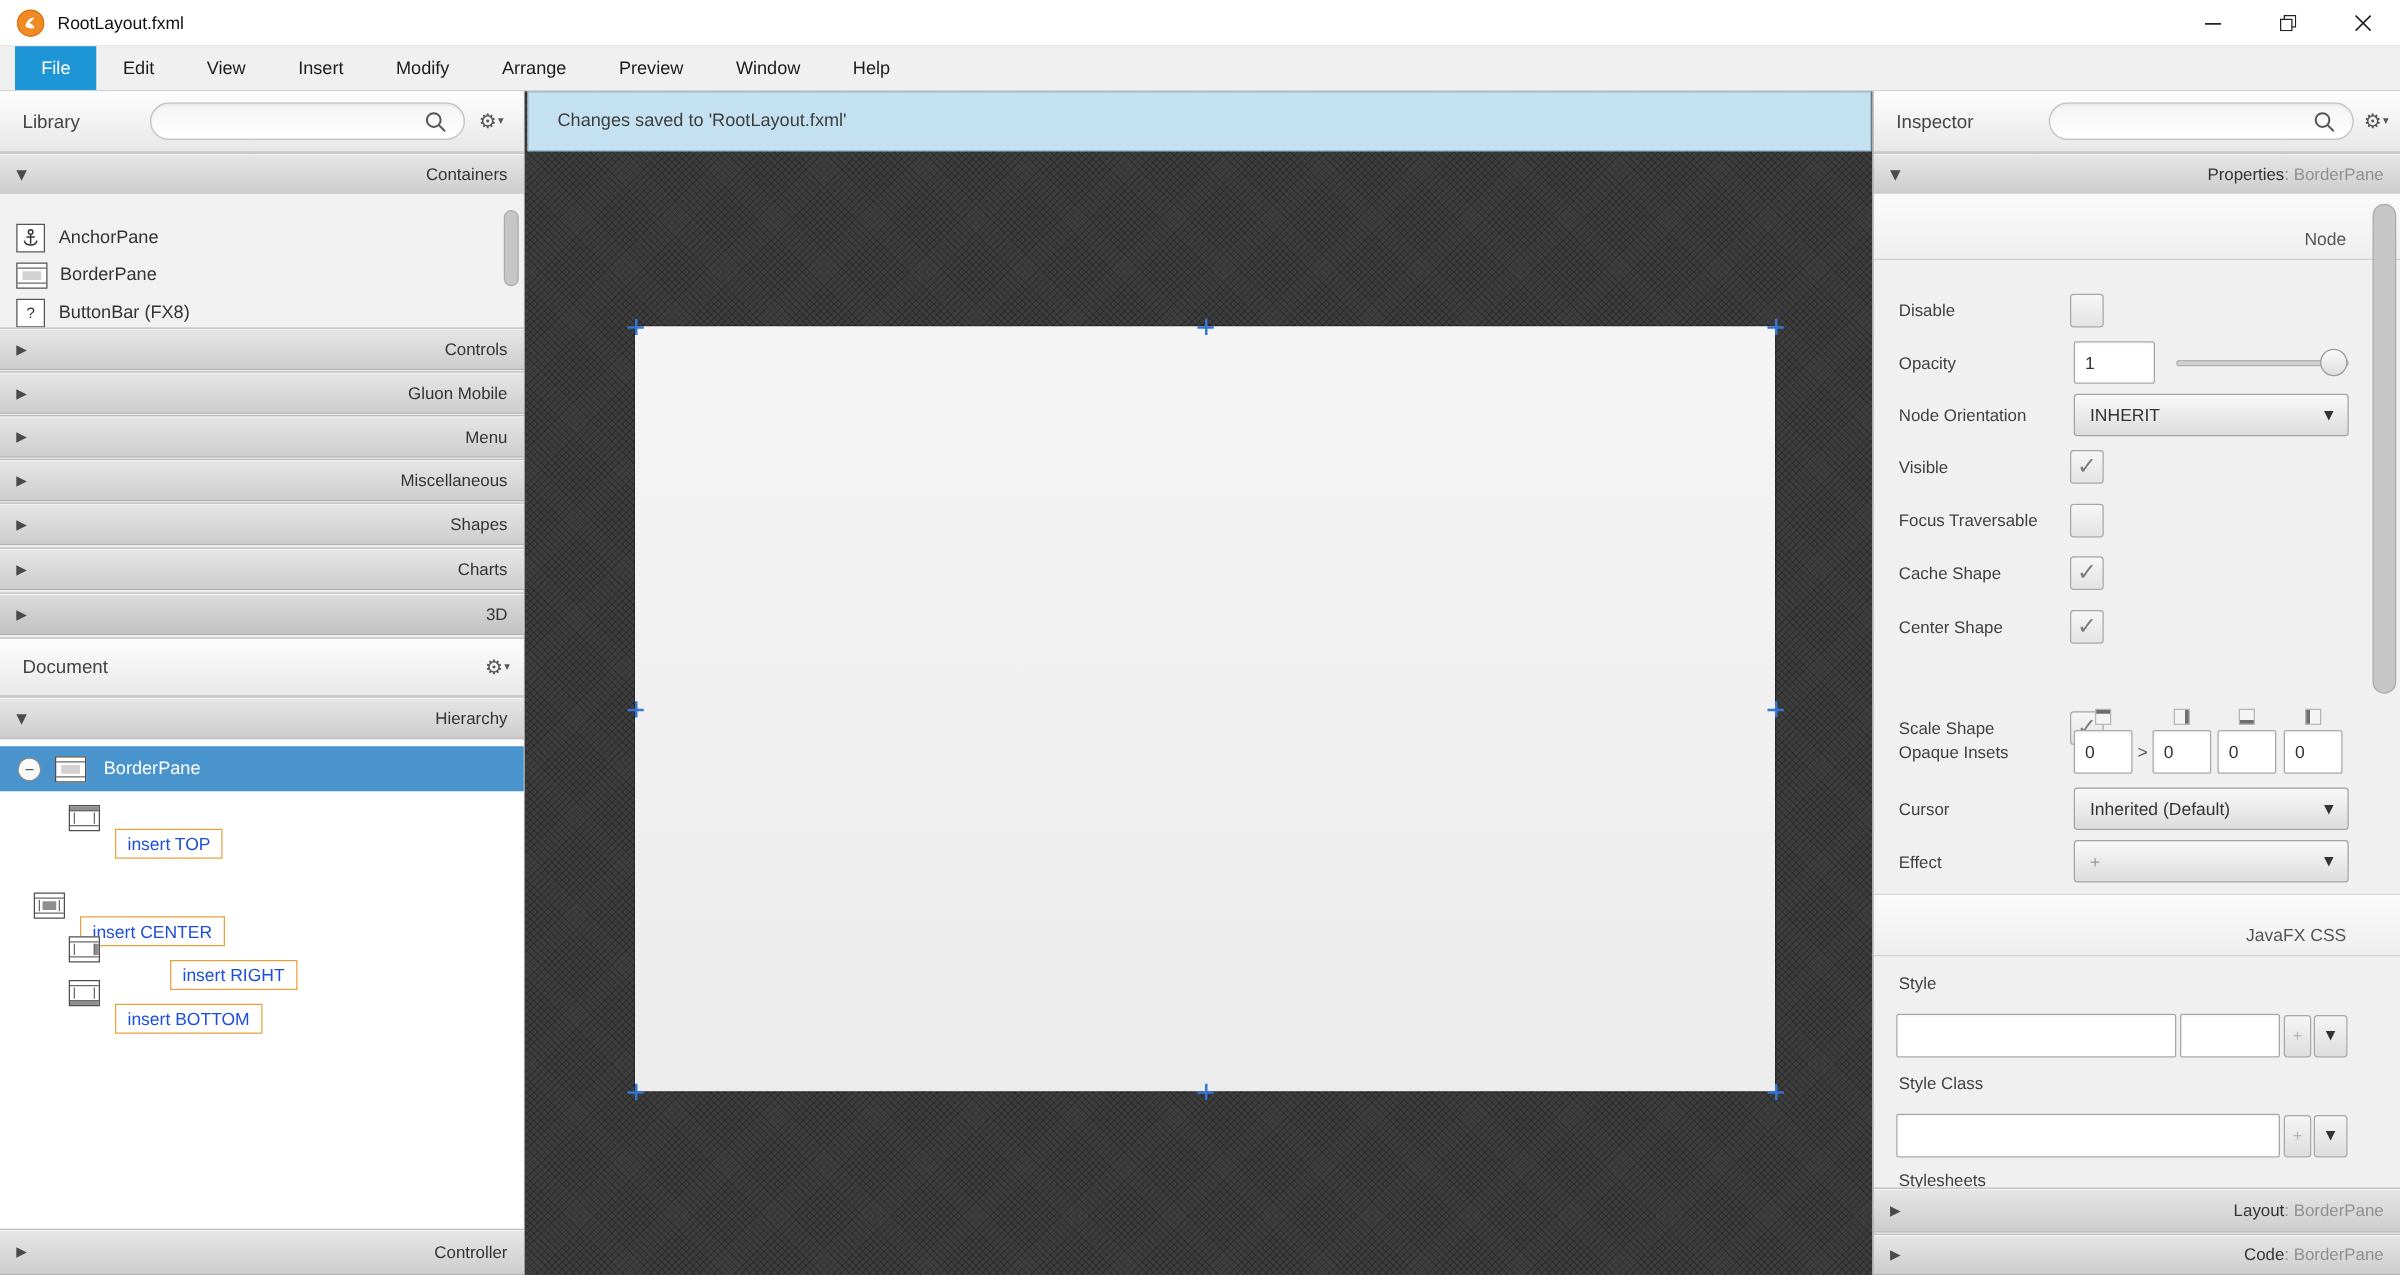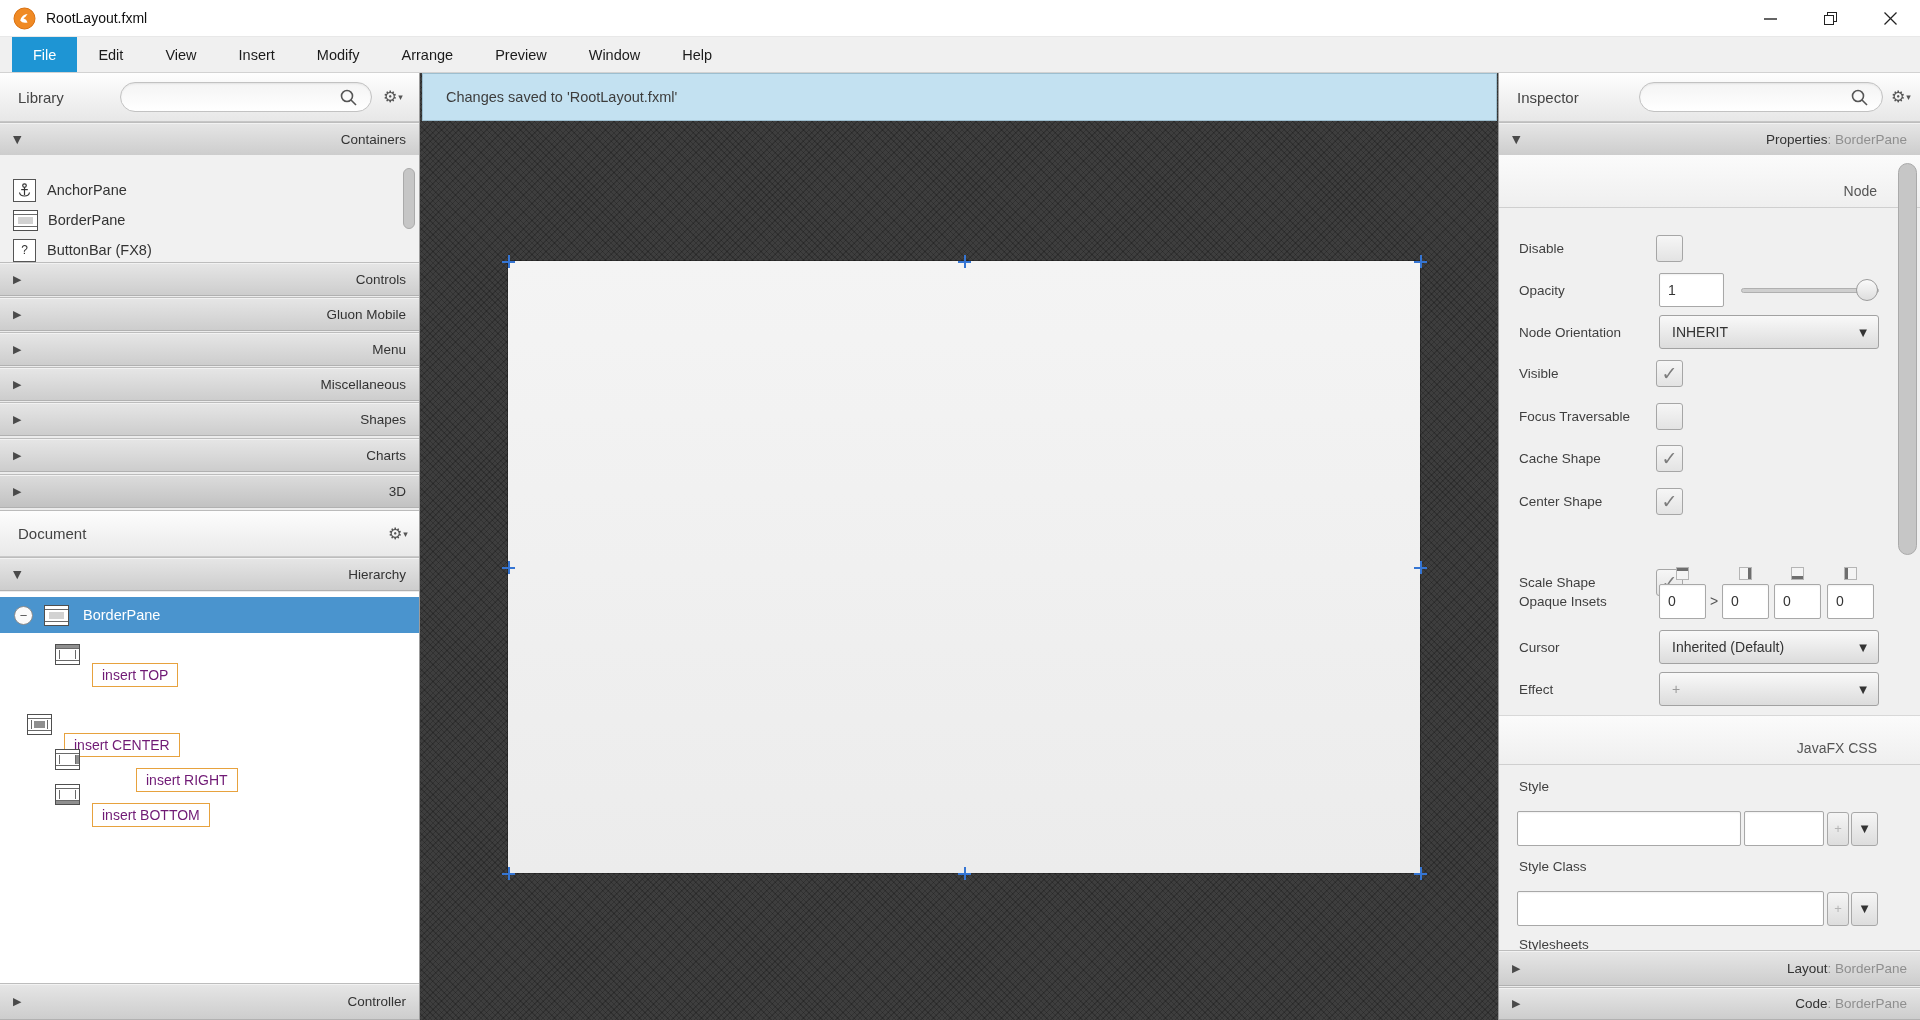--- a/index.html
+++ b/index.html
@@ -72,21 +72,21 @@
   .rgn.sh-top .t, .rgn.sh-left .l, .rgn.sh-center .c, .rgn.sh-right .r, .rgn.sh-bottom .b { background:#8f8f8f; }
   .rgn.bp .c { left:4px; right:4px; background:#d2d2d2; }
 
   .tree { position:absolute; left:0; top:519px; width:100%; height:391px; background:#ffffff; }
   .tree-row { position:absolute; left:0; width:100%; height:33px; display:flex; align-items:center; }
   .tree-row.selected { height:36px; background:#4a94ce; }
   .disclosure { width:19px; height:19px; border-radius:50%; background:#fafafa; border:1px solid #8a8a8a;
     display:flex; align-items:center; justify-content:center; font-size:13px; color:#555; margin-left:14px; }
   .tree-root-label { margin-left:14px; font-size:14.5px; color:#ffffff; }
   .ph-box { margin-left:12px; border:1px solid #e7a23e; background:#fff; padding:3px 9px;
-    font-size:14px; color:#701a75;margin-top:41px; }
+    font-size:14px; color:#1d4ed8;margin-top:41px; }
 
   
   .canvas { position:absolute; left:420px; top:73px; width:1078px; height:947px;
     background-color:#3e3e3e;
     background-image:
       repeating-linear-gradient(45deg, rgba(0,0,0,.20) 0 1px, transparent 1px 4px),
       repeating-linear-gradient(-45deg, rgba(0,0,0,.20) 0 1px, transparent 1px 4px); padding-left: 40px; }
   .status-bar { position:absolute; left:2px; top:0; width:1075px; height:48px;
     background:#c3e1f1; border:1px solid #9dbecf; display:flex; align-items:center; }
   .status-text { margin-left:23px; font-size:14.5px; color:#3d3d3d; }

